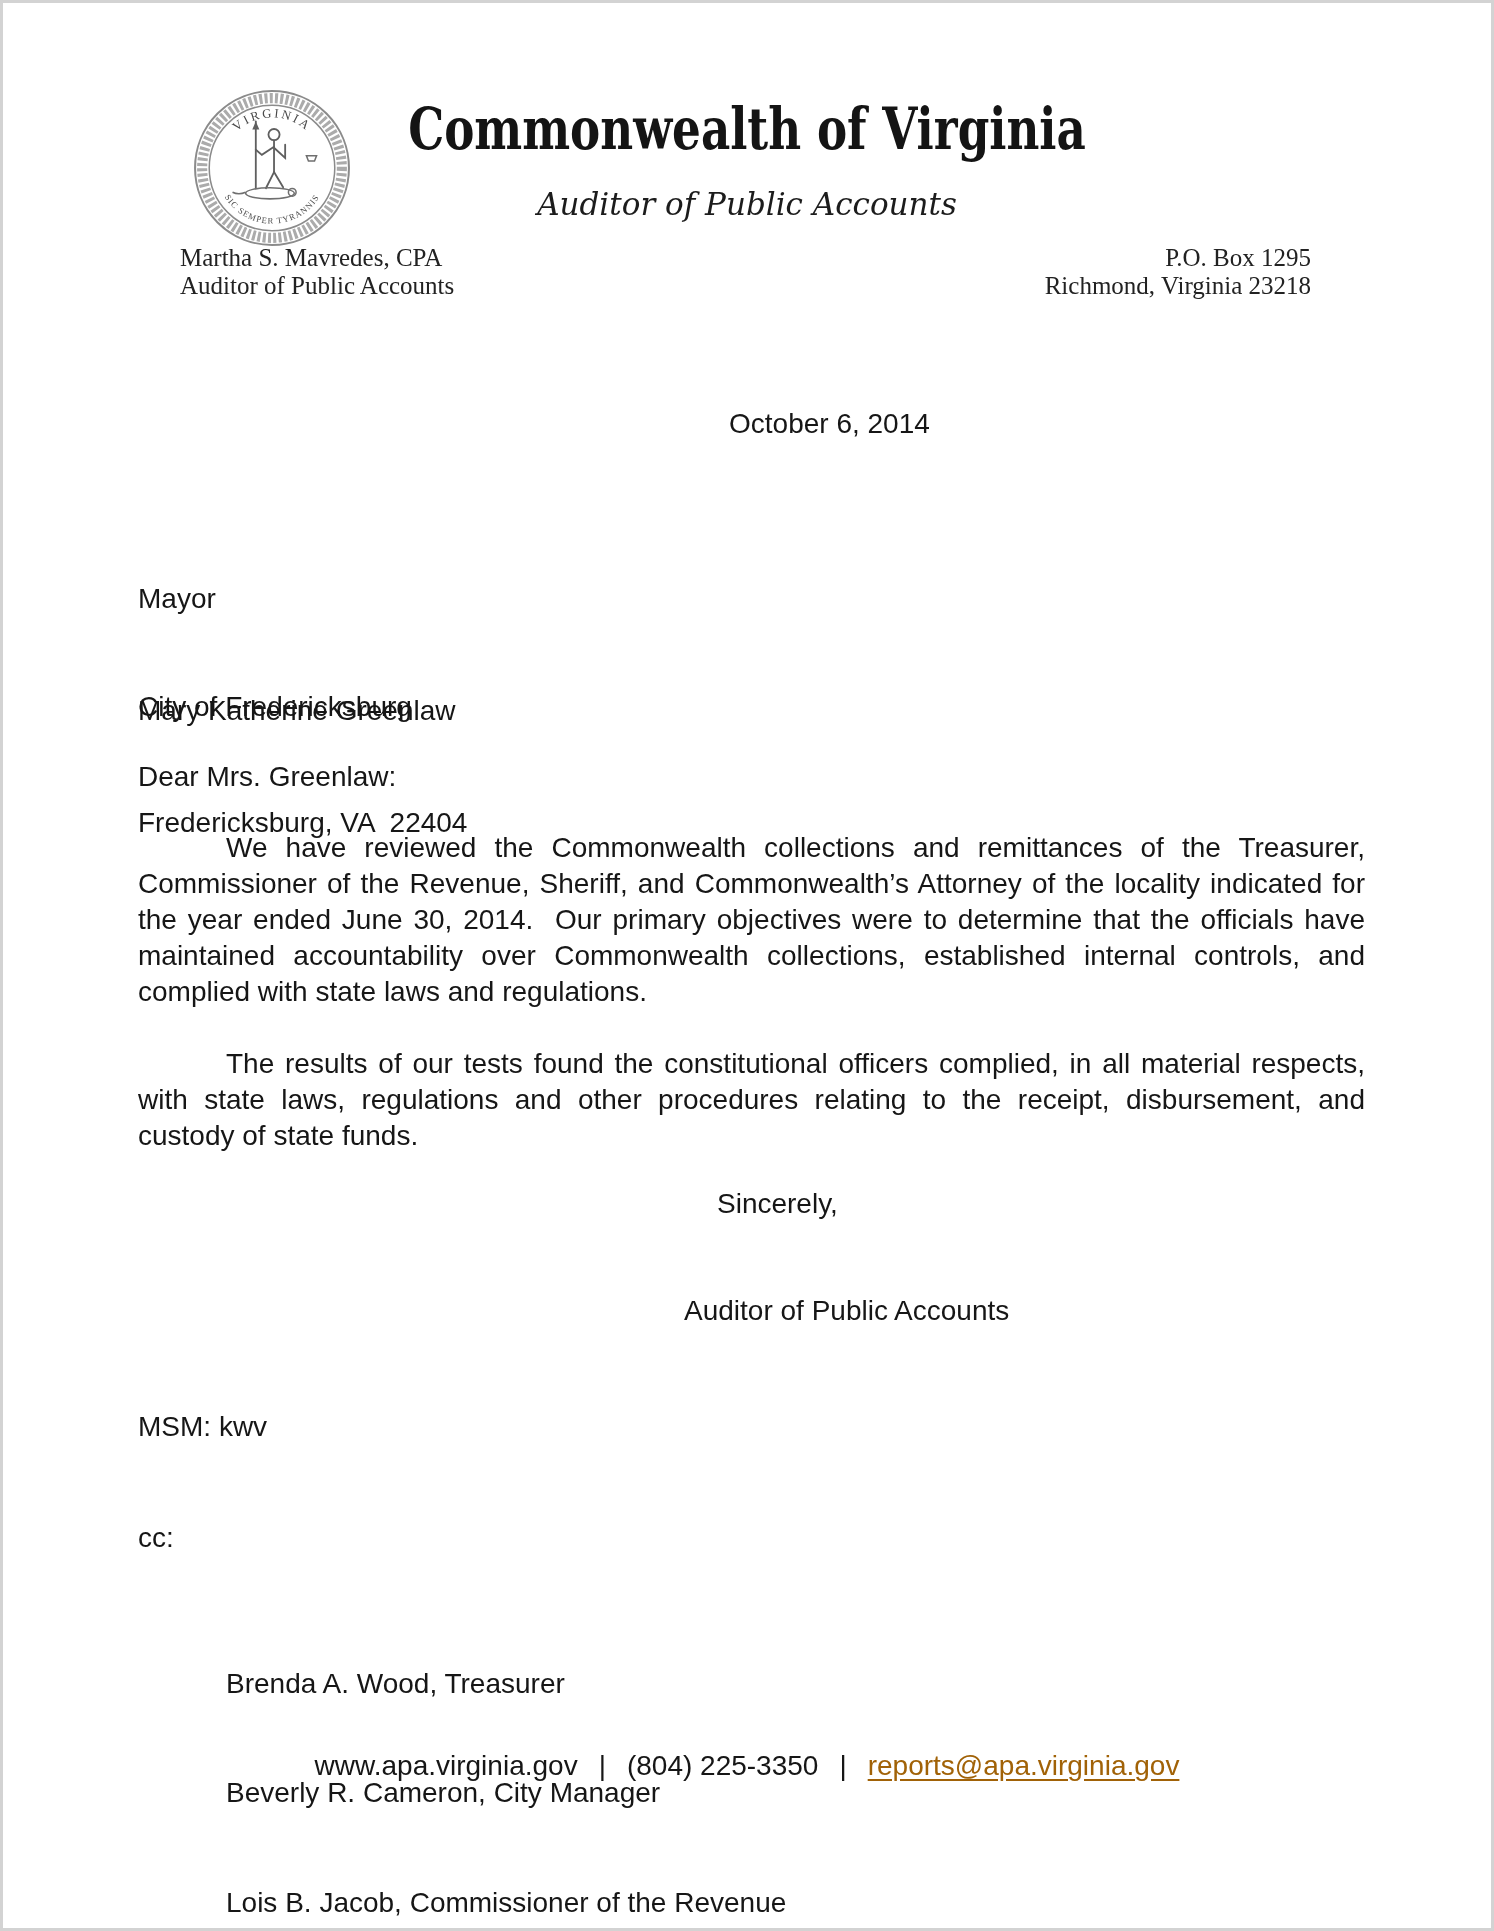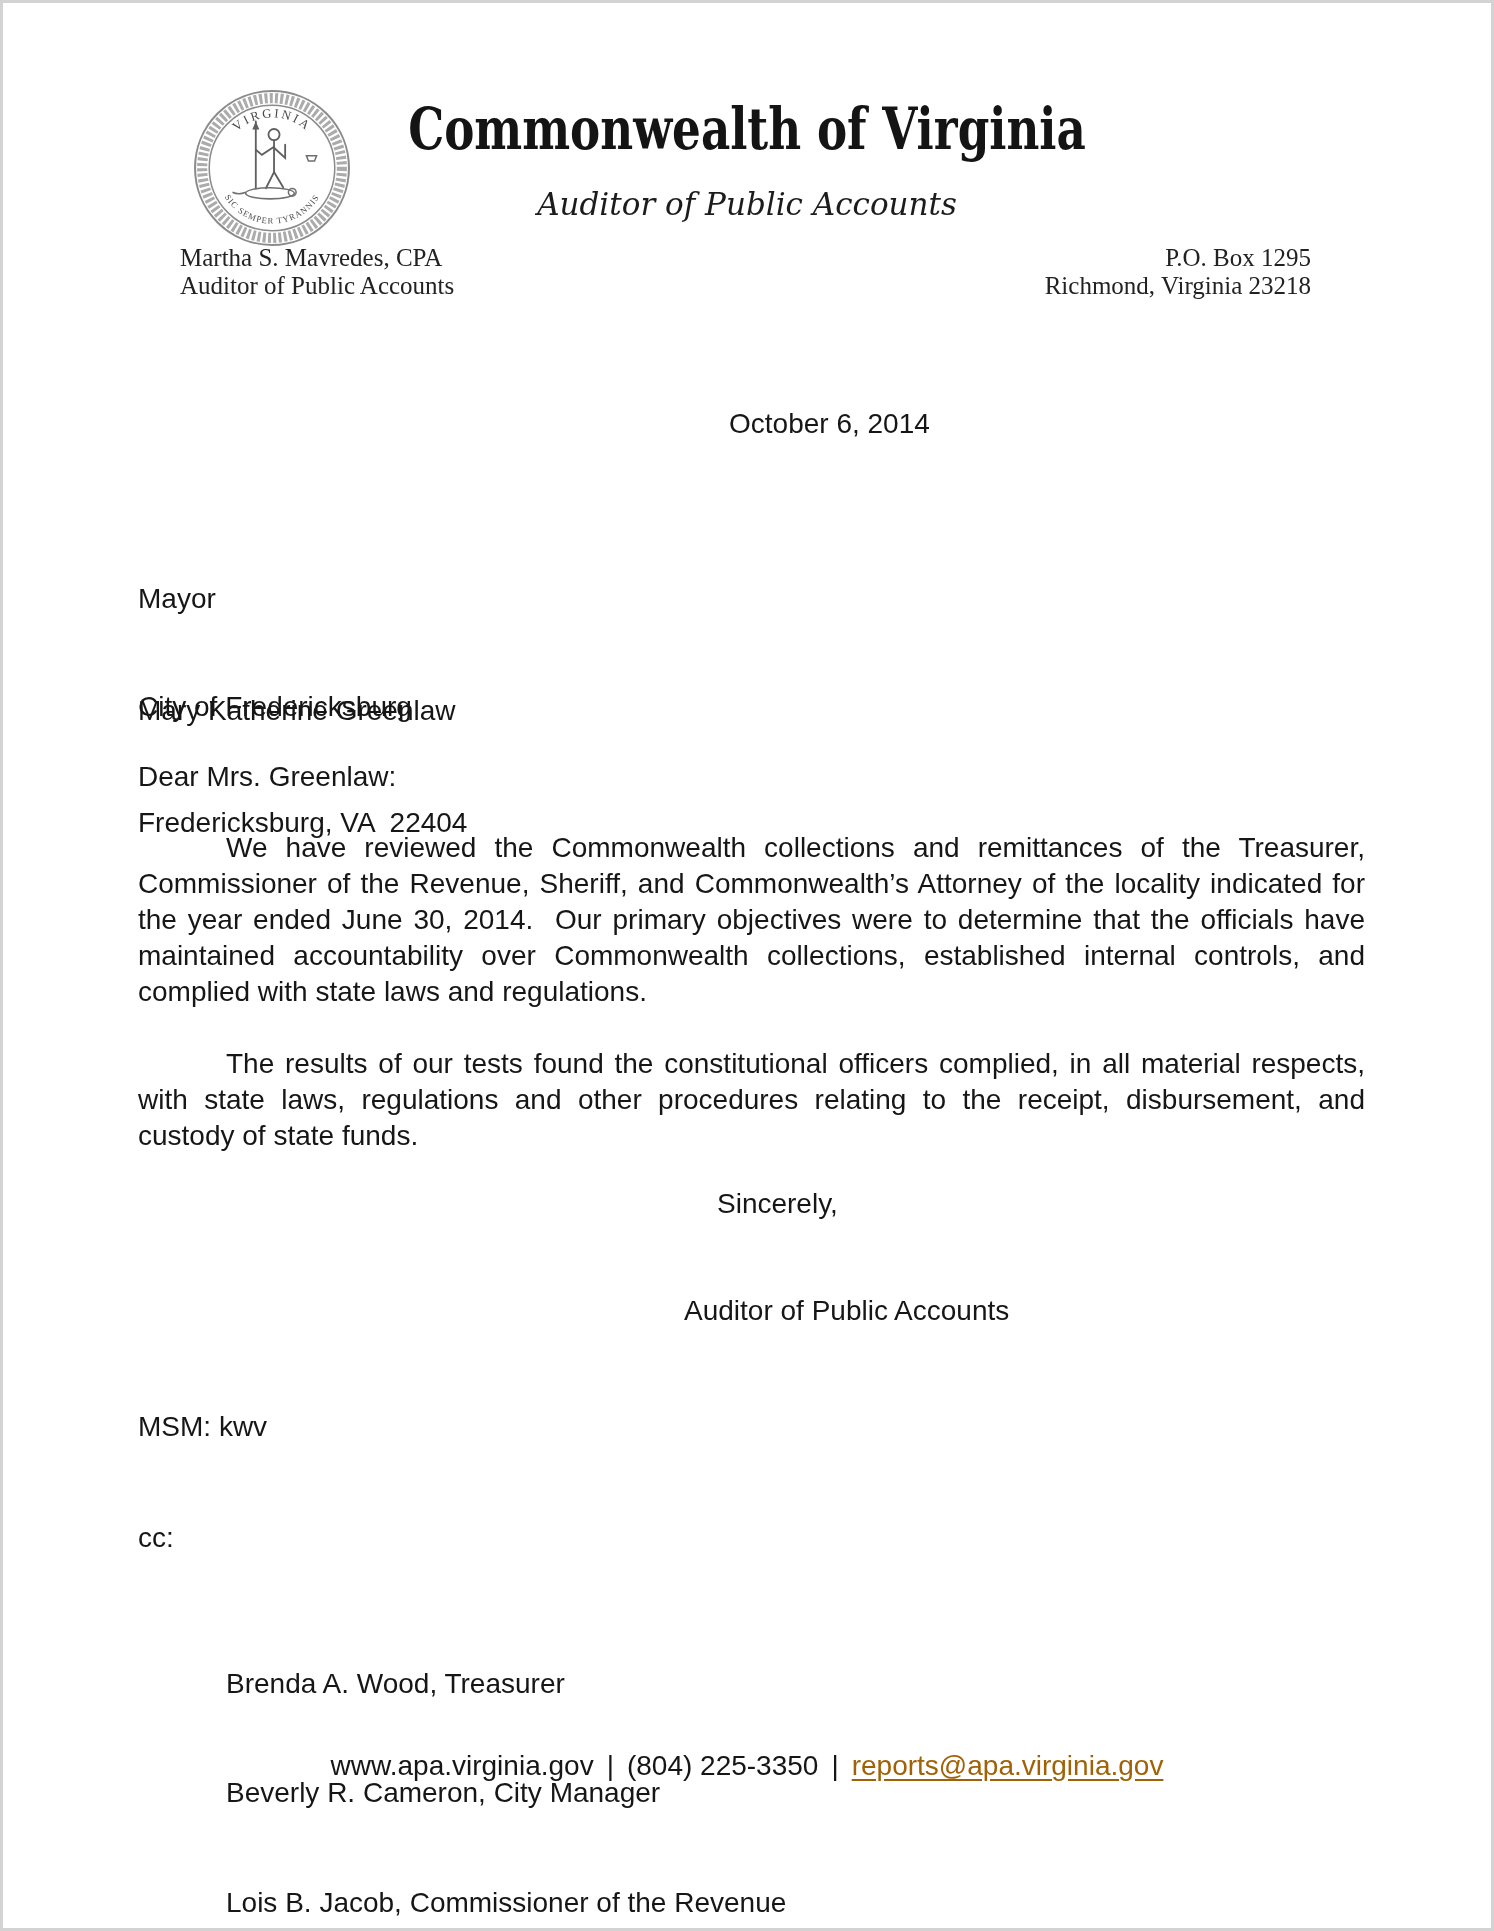--- a/index.html
+++ b/index.html
@@ -64,21 +64,21 @@
   .signer  { left: 681px; top: 1290px; }
   .reference { left: 135px; top: 1406px; }
 
   .cc-block { left: 135px; top: 1480px; line-height: 36.5px; }
   .cc-label { position: absolute; left: 0; top: 0; margin-top: 37px; }
   .cc-list  { margin-left: 88px; }
 
   .footer {
     left: 0; top: 1745px; width: 100%;
     display: flex; justify-content: center; align-items: baseline;
-    gap: 13px;
+    gap: 21px;
   }
   .footer .email {
     color: #a16207;
     text-decoration: underline;
     text-underline-offset: 4px;
     cursor: pointer;
   }
 </style>
 </head>
 <body>

